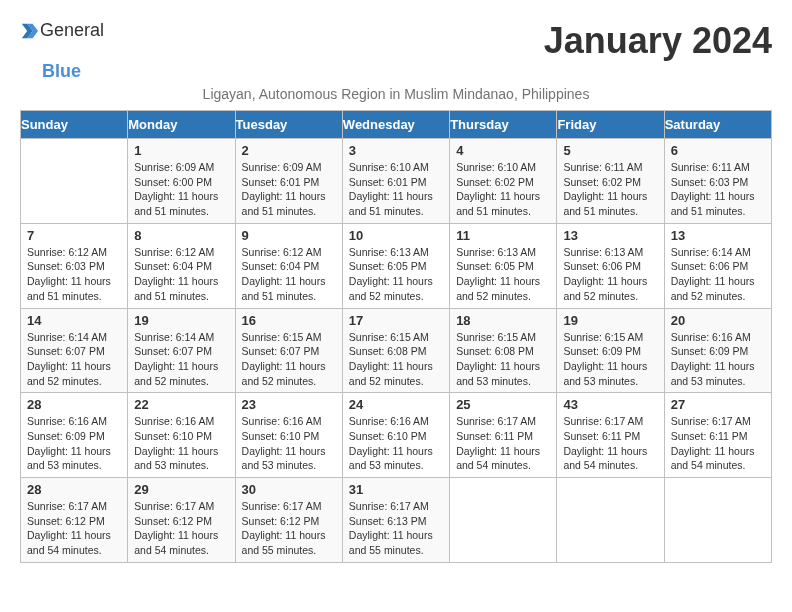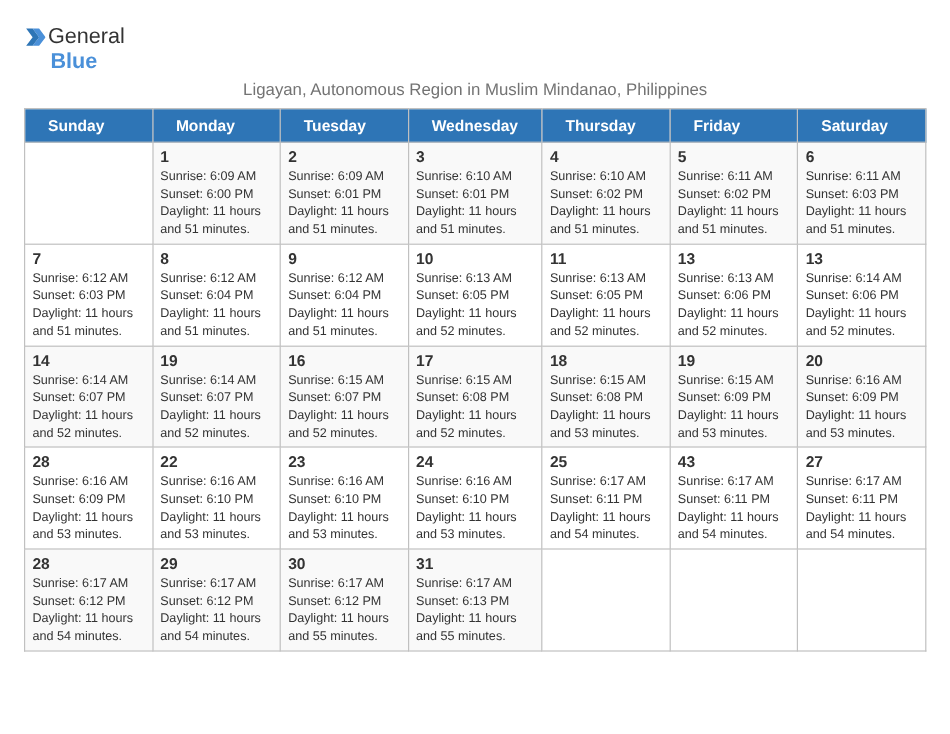--- a/index.html
+++ b/index.html
@@ -46,21 +46,21 @@
     }
     table {
       width: 100%;
       border-collapse: collapse;
     }
     thead tr th {
       background-color: #2e75b6;
       color: #fff;
       font-size: 13px;
       font-weight: bold;
-      padding: 6px 19px;
+      padding: 6px 0;
       text-align: left;
       border: 1px solid #c0c0c0;
     }
     tbody tr td {
       border: 1px solid #c0c0c0;
       vertical-align: top;
       padding: 4px 6px;
       font-size: 11px;
       color: #333;
       width: 106px;
@@ -90,22 +90,23 @@
 
 <div class="header">
   <div class="logo">
     <div class="logo-row">
       <svg class="logo-icon" viewBox="0 0 20 20">
         <polygon points="14,2 20,10 14,18 8,18 14,10 8,2" fill="#4a90d9"></polygon>
         <polygon points="8,2 14,10 8,18 2,18 8,10 2,2" fill="#2e75b6"></polygon>
       </svg>
       <span style="font-size:18px;font-weight:normal;color:#333;">General</span>
     </div>
-    <span style="font-size:18px;font-weight:bold;color:#4a90d9;margin-left:22px;">Blue</span>
+    <span style="font-size:18px;font-weight:bold;color:#4a90d9;margin-left:22px;margin-top:20px;">Blue</span>
   </div>
+  <div class="month-title">January 2024</div>
 </div>
 
 <div class="subtitle">Ligayan, Autonomous Region in Muslim Mindanao, Philippines</div>
 
 <table>
   <thead>
     <tr>
     <th>Sunday</th>
         <th>Monday</th>
         <th>Tuesday</th>

